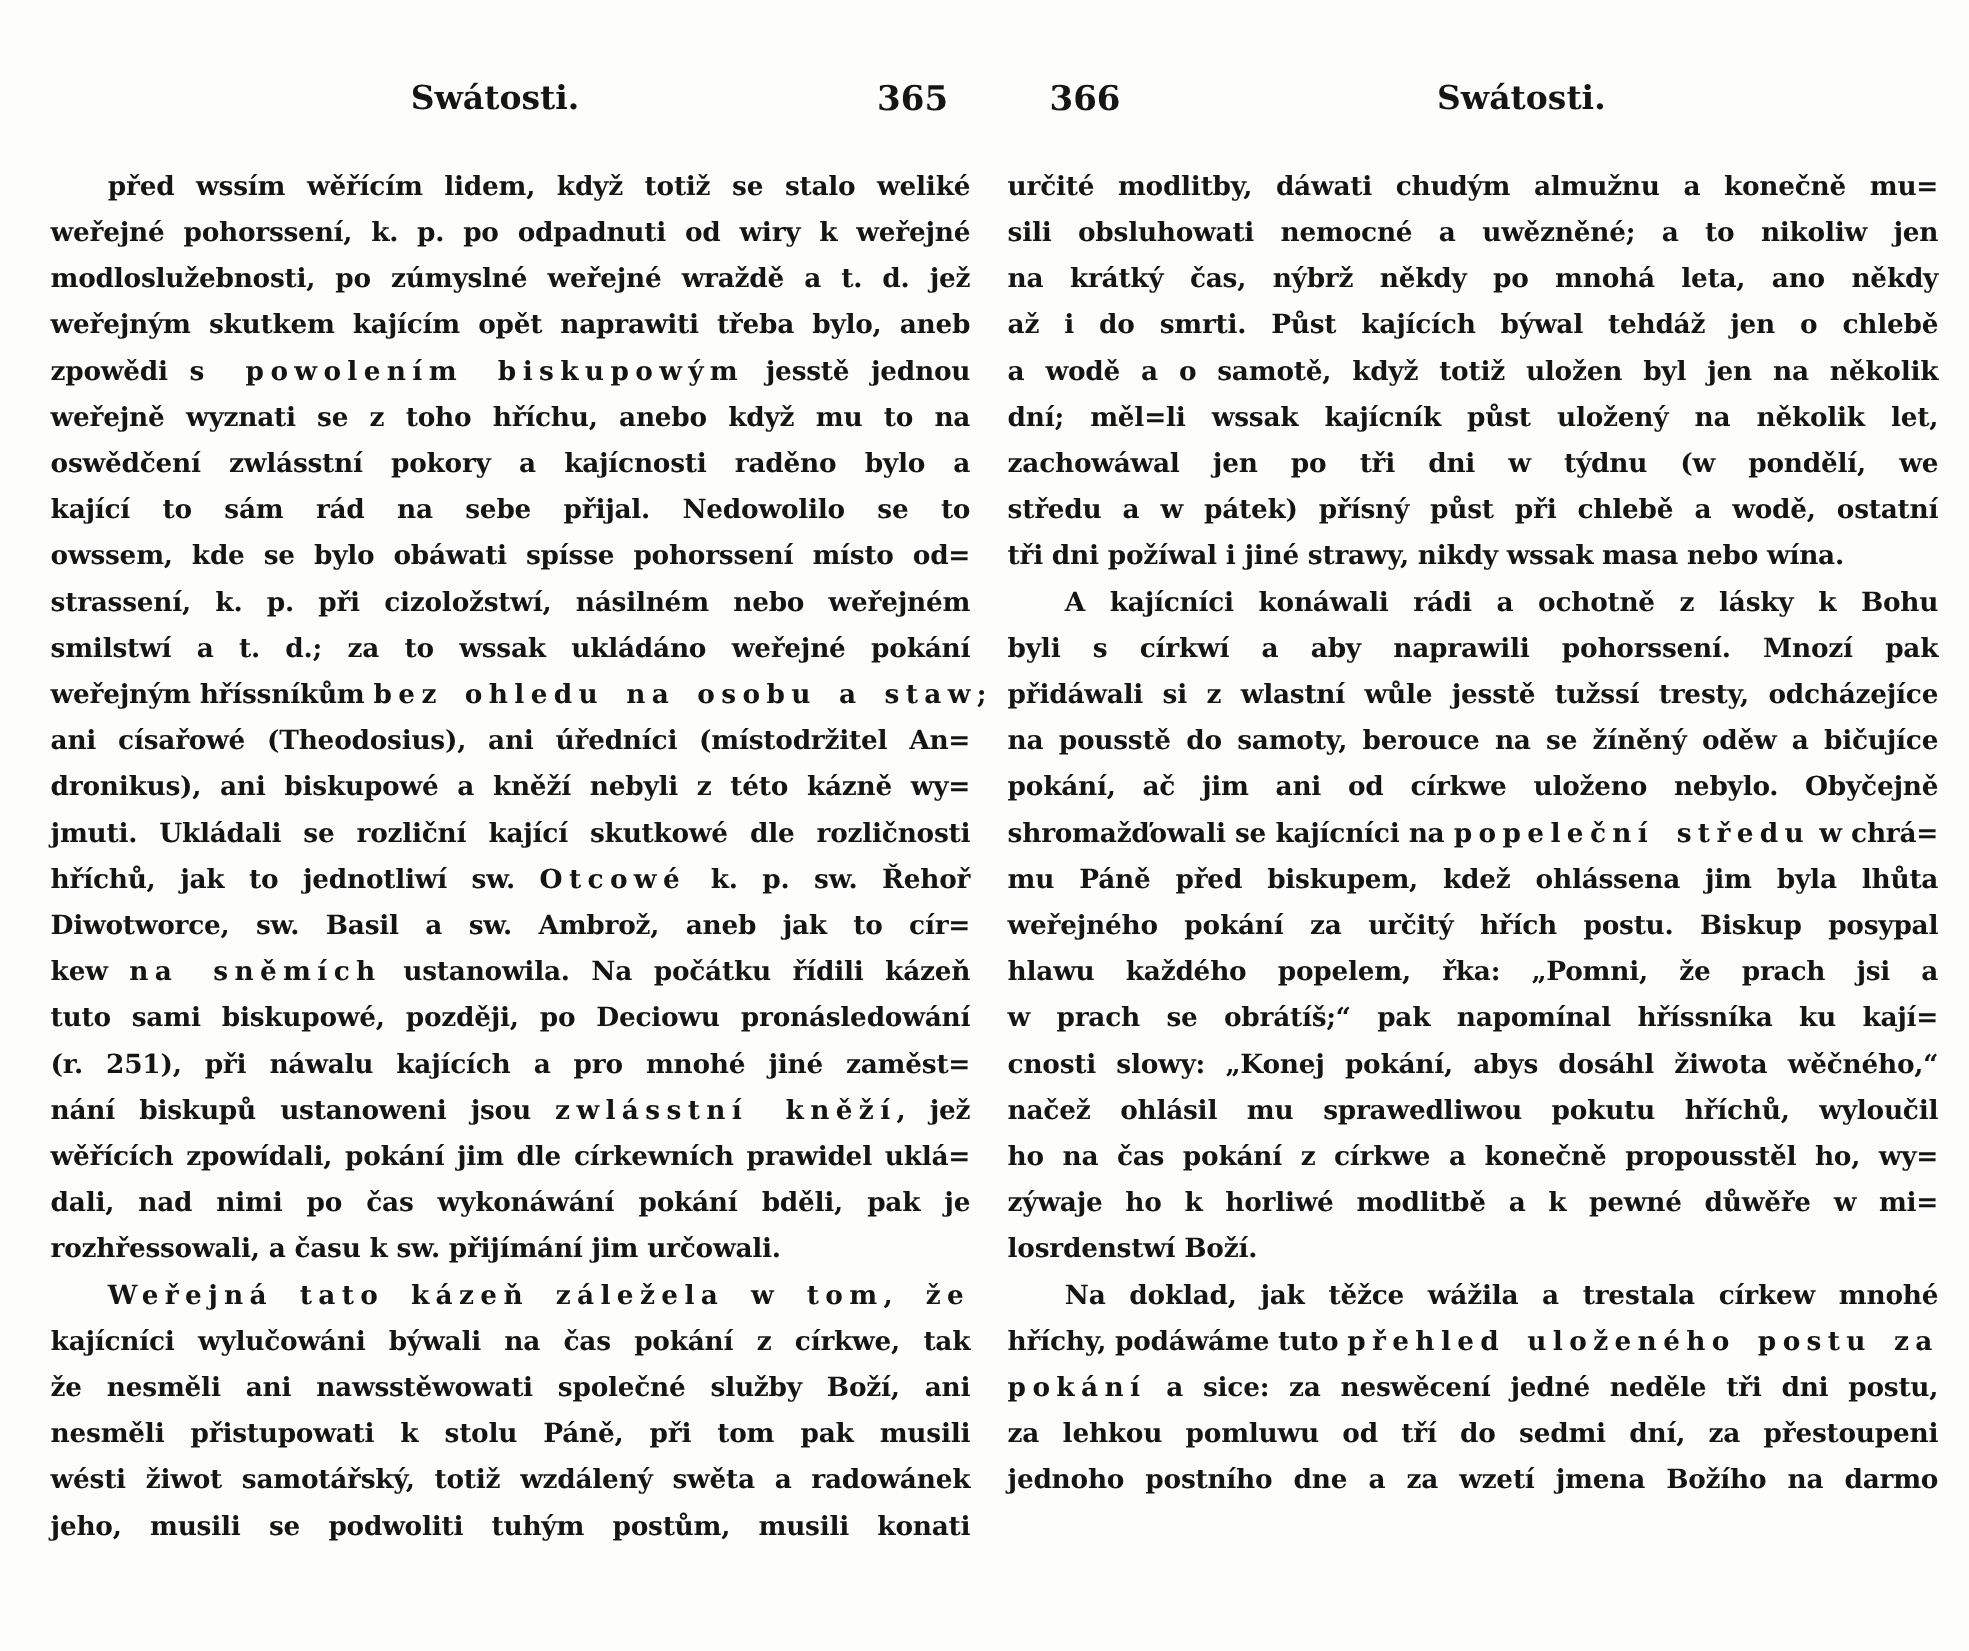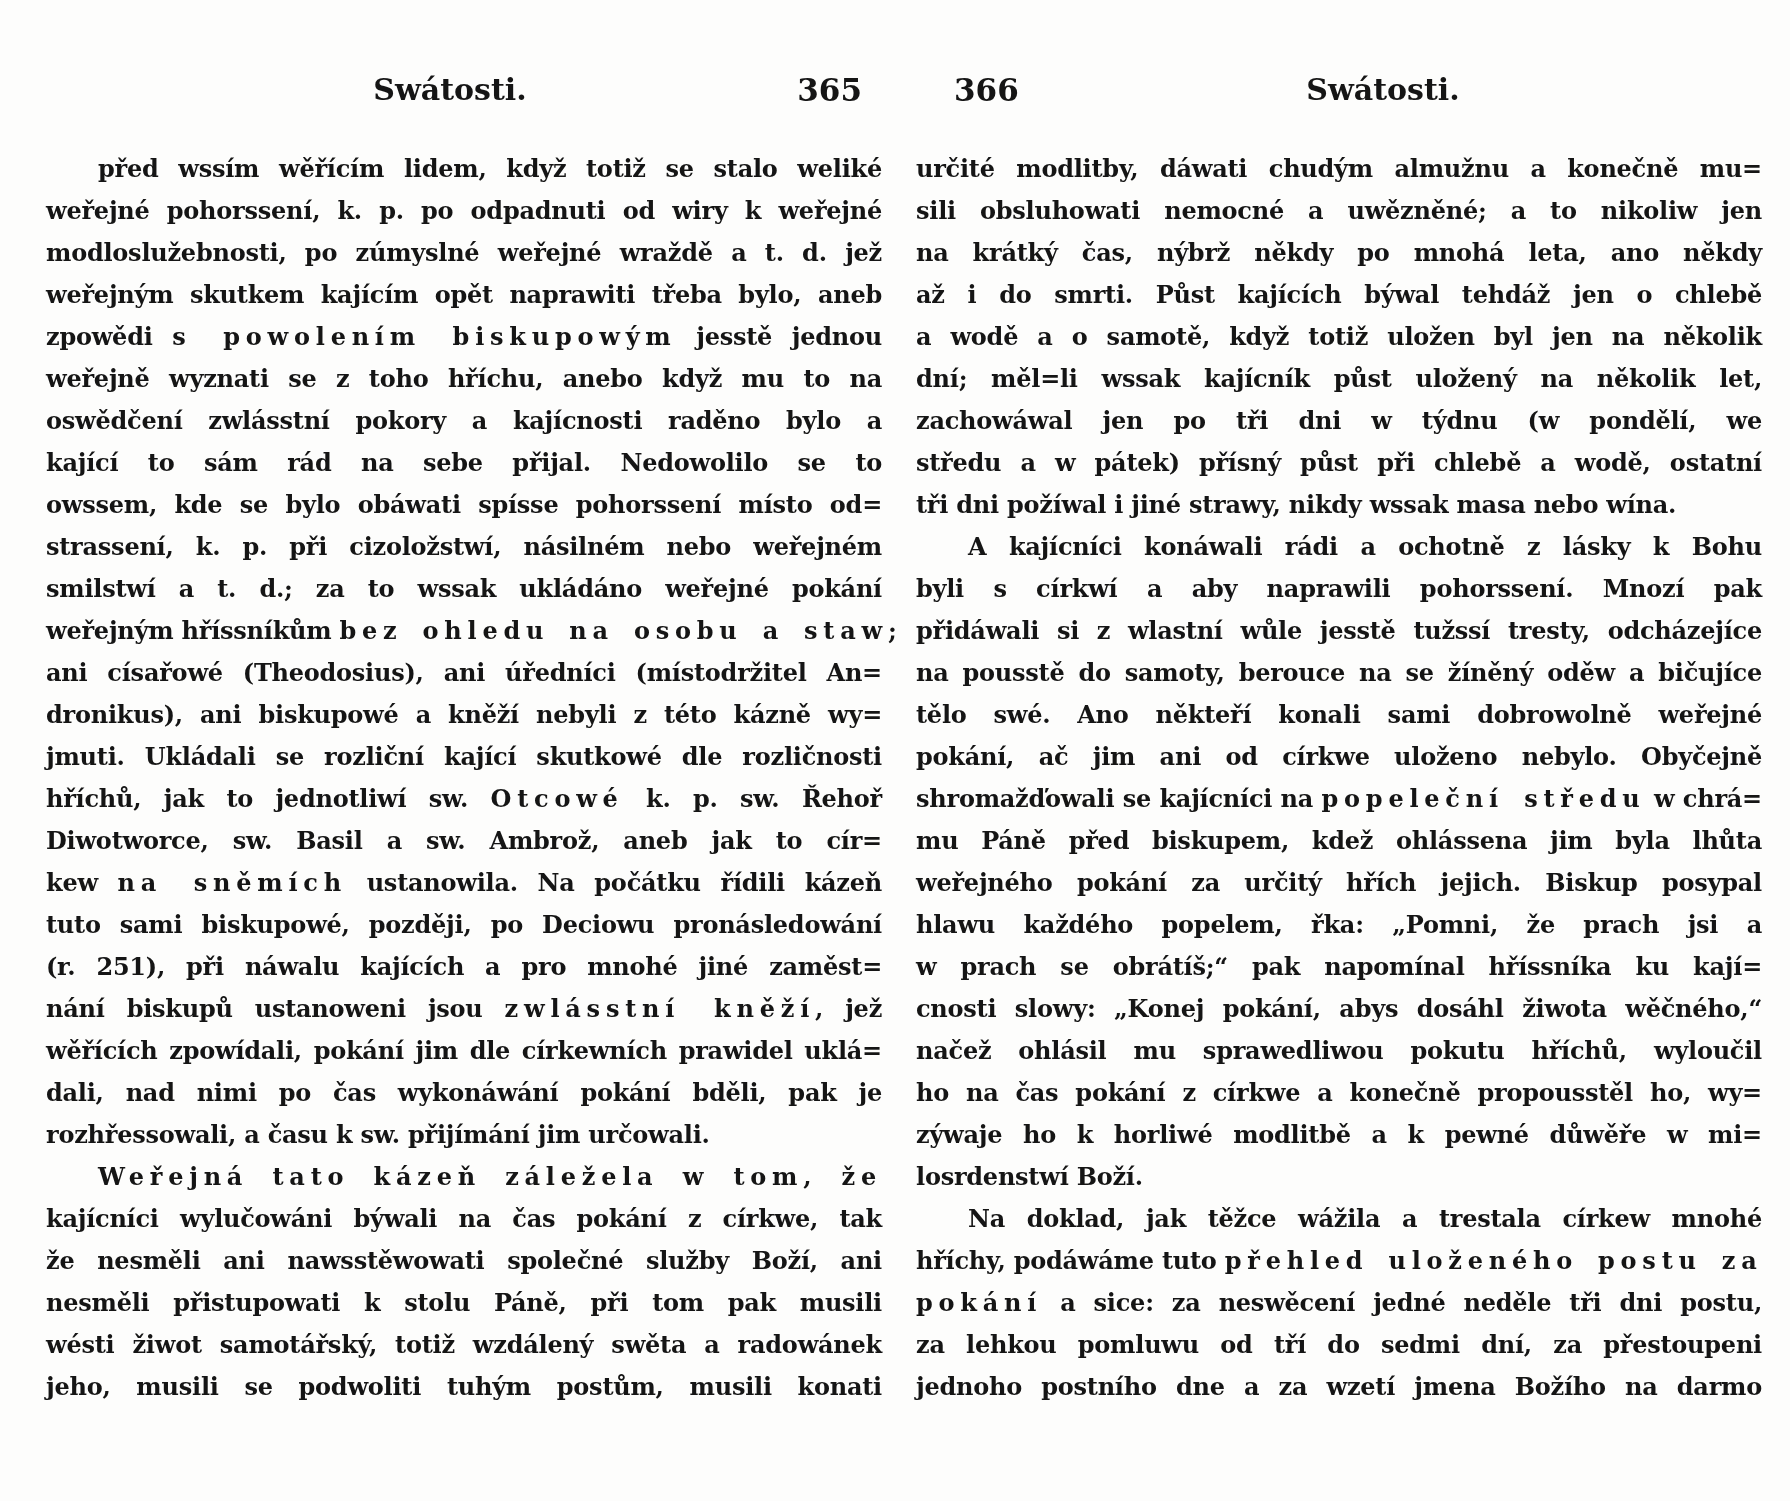--- a/index.html
+++ b/index.html
@@ -123,25 +123,24 @@
         <div class="line"><span>až i do smrti.  Půst kajících býwal tehdáž jen o chlebě</span></div>
         <div class="line"><span>a wodě a o samotě, když totiž uložen byl jen na několik</span></div>
         <div class="line"><span>dní; měl=li wssak kajícník půst uložený na několik let,</span></div>
         <div class="line"><span>zachowáwal jen po tři dni w týdnu (w pondělí, we</span></div>
         <div class="line"><span>středu a w pátek) přísný půst při chlebě a wodě, ostatní</span></div>
         <div class="line para-end"><span>tři dni požíwal i jiné strawy, nikdy wssak masa nebo wína.</span></div>
         <div class="line indent"><span>A kajícníci konáwali rádi a ochotně z lásky k Bohu</span></div>
         <div class="line"><span>byli s církwí a aby naprawili pohorssení.  Mnozí pak</span></div>
         <div class="line"><span>přidáwali si z wlastní wůle jesstě tužssí tresty, odcházejíce</span></div>
         <div class="line"><span>na pousstě do samoty, berouce na se žíněný oděw a bičujíce</span></div>
-        <div class="line"><span>tělo swé.  Ano někteří konali sami dobrowolně weřejné</span></div>
         <div class="line"><span>pokání, ač jim ani od církwe uloženo nebylo.  Obyčejně</span></div>
         <div class="line"><span>shromažďowali se kajícníci na </span><span class="sp">popeleční středu</span><span> w chrá=</span></div>
         <div class="line"><span>mu Páně před biskupem, kdež ohlássena jim byla lhůta</span></div>
-        <div class="line"><span>weřejného pokání za určitý hřích jejich.  Biskup posypal</span></div>
+        <div class="line"><span>weřejného pokání za určitý hřích postu.  Biskup posypal</span></div>
         <div class="line"><span>hlawu každého popelem, řka: „Pomni, že prach jsi a</span></div>
         <div class="line"><span>w prach se obrátíš;“ pak napomínal hříssníka ku kají=</span></div>
         <div class="line"><span>cnosti slowy: „Konej pokání, abys dosáhl žiwota wěčného,“</span></div>
         <div class="line"><span>načež ohlásil mu sprawedliwou pokutu hříchů, wyloučil</span></div>
         <div class="line"><span>ho na čas pokání z církwe a konečně propousstěl ho, wy=</span></div>
         <div class="line"><span>zýwaje ho k horliwé modlitbě a k pewné důwěře w mi=</span></div>
         <div class="line para-end"><span>losrdenstwí Boží.</span></div>
         <div class="line indent"><span>Na doklad, jak těžce wážila a trestala církew mnohé</span></div>
         <div class="line"><span>hříchy, podáwáme tuto </span><span class="sp">přehled uloženého postu za</span></div>
         <div class="line"><span class="sp">pokání</span><span> a sice: za neswěcení jedné neděle tři dni postu,</span></div>

